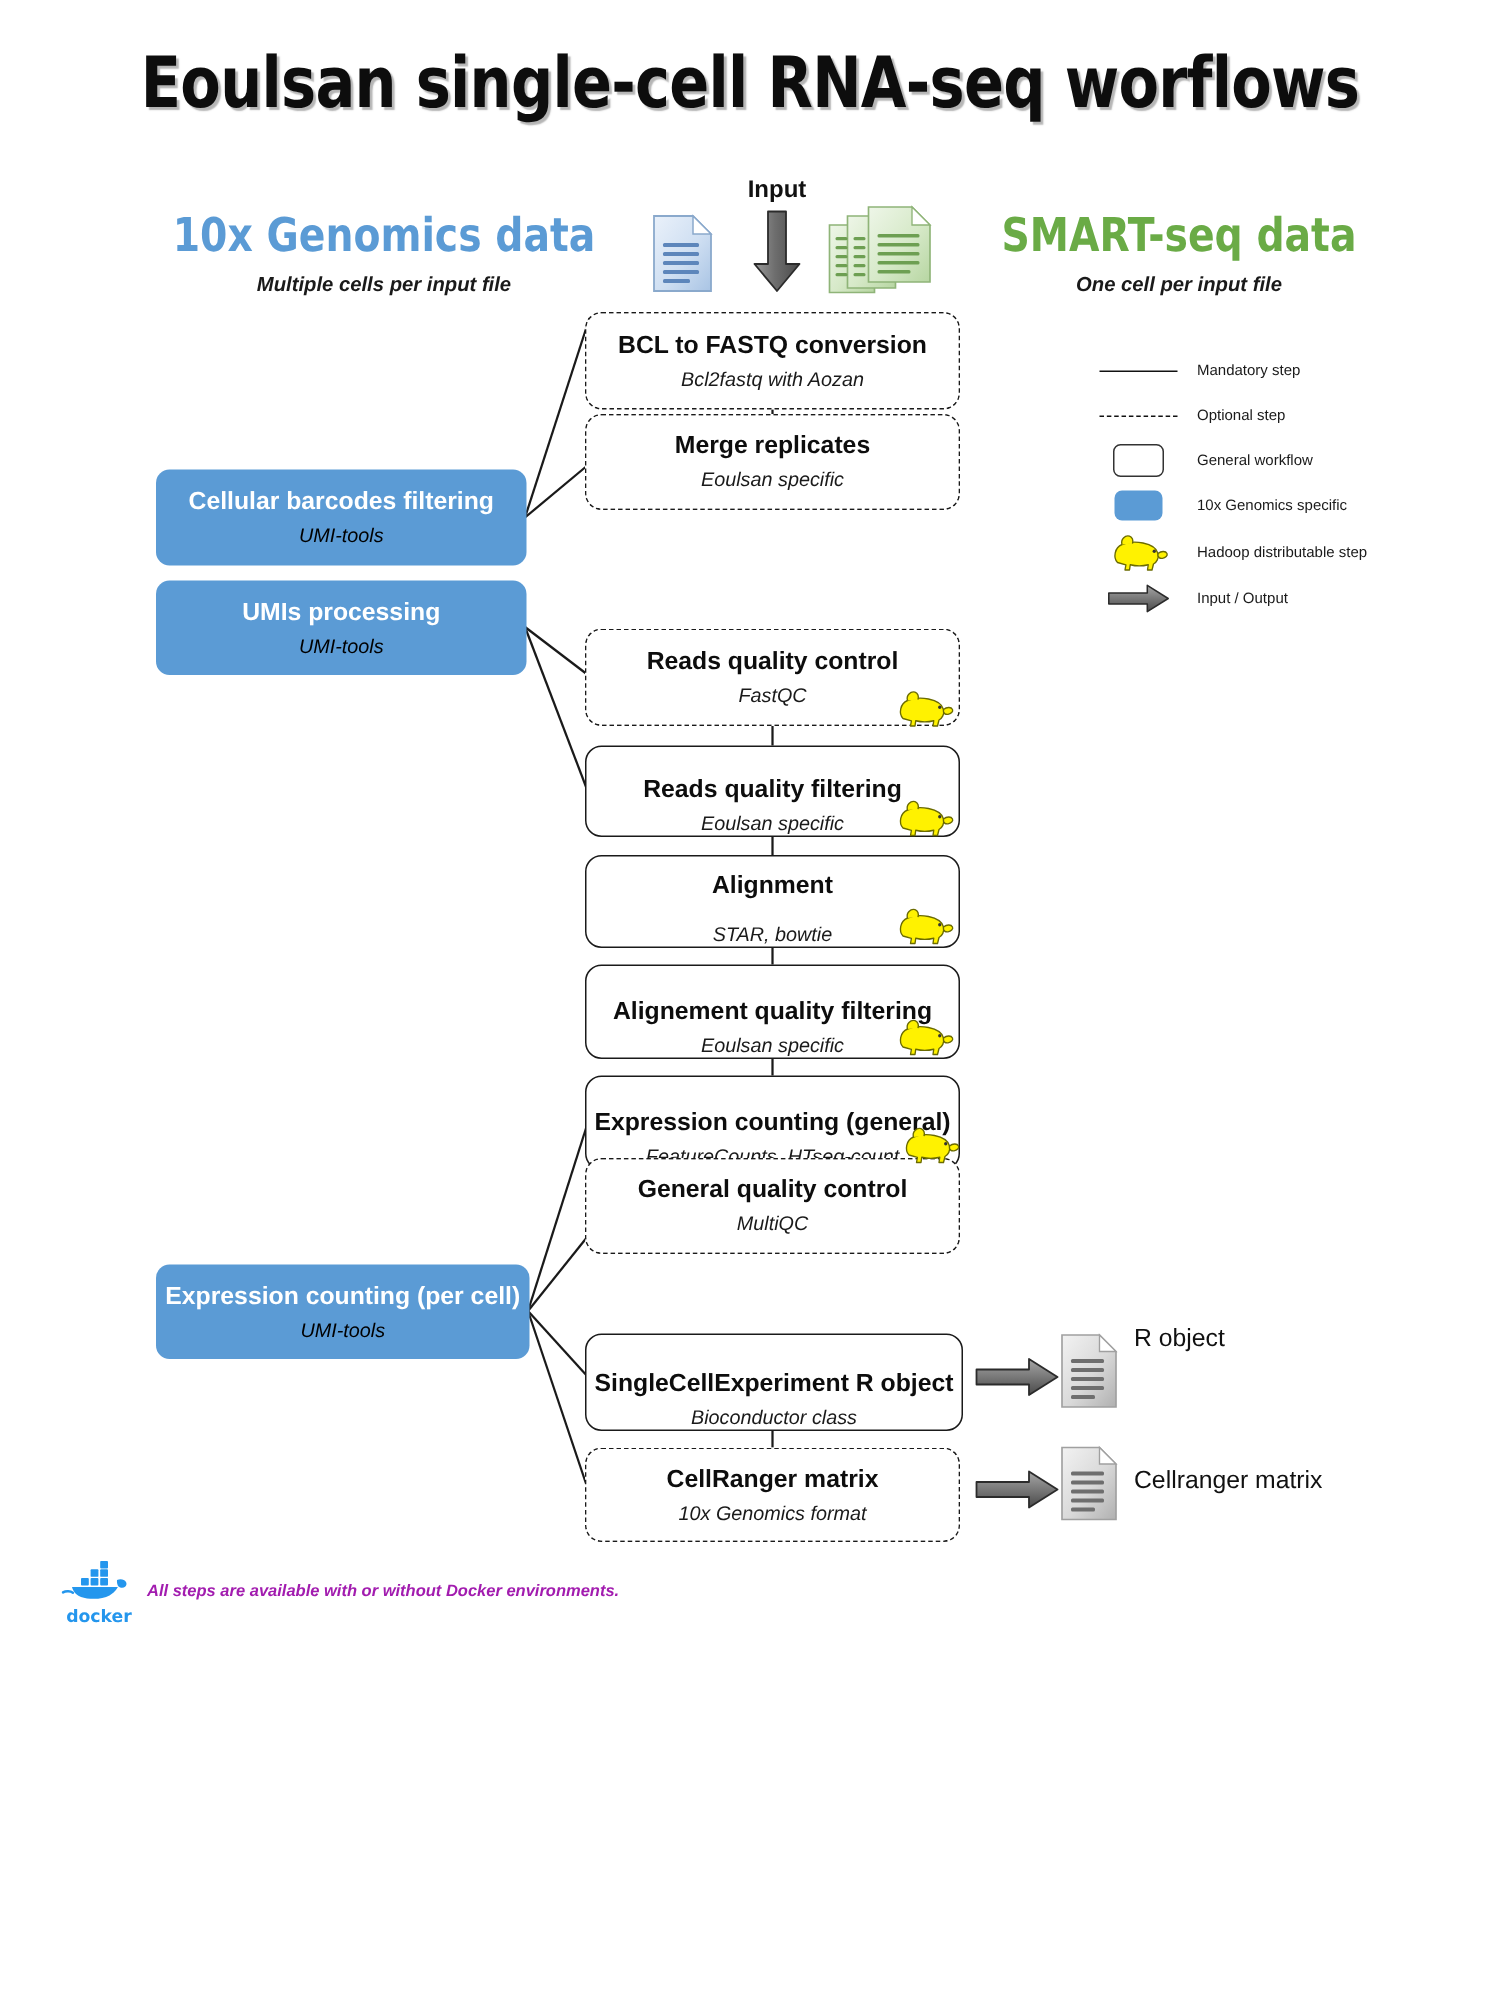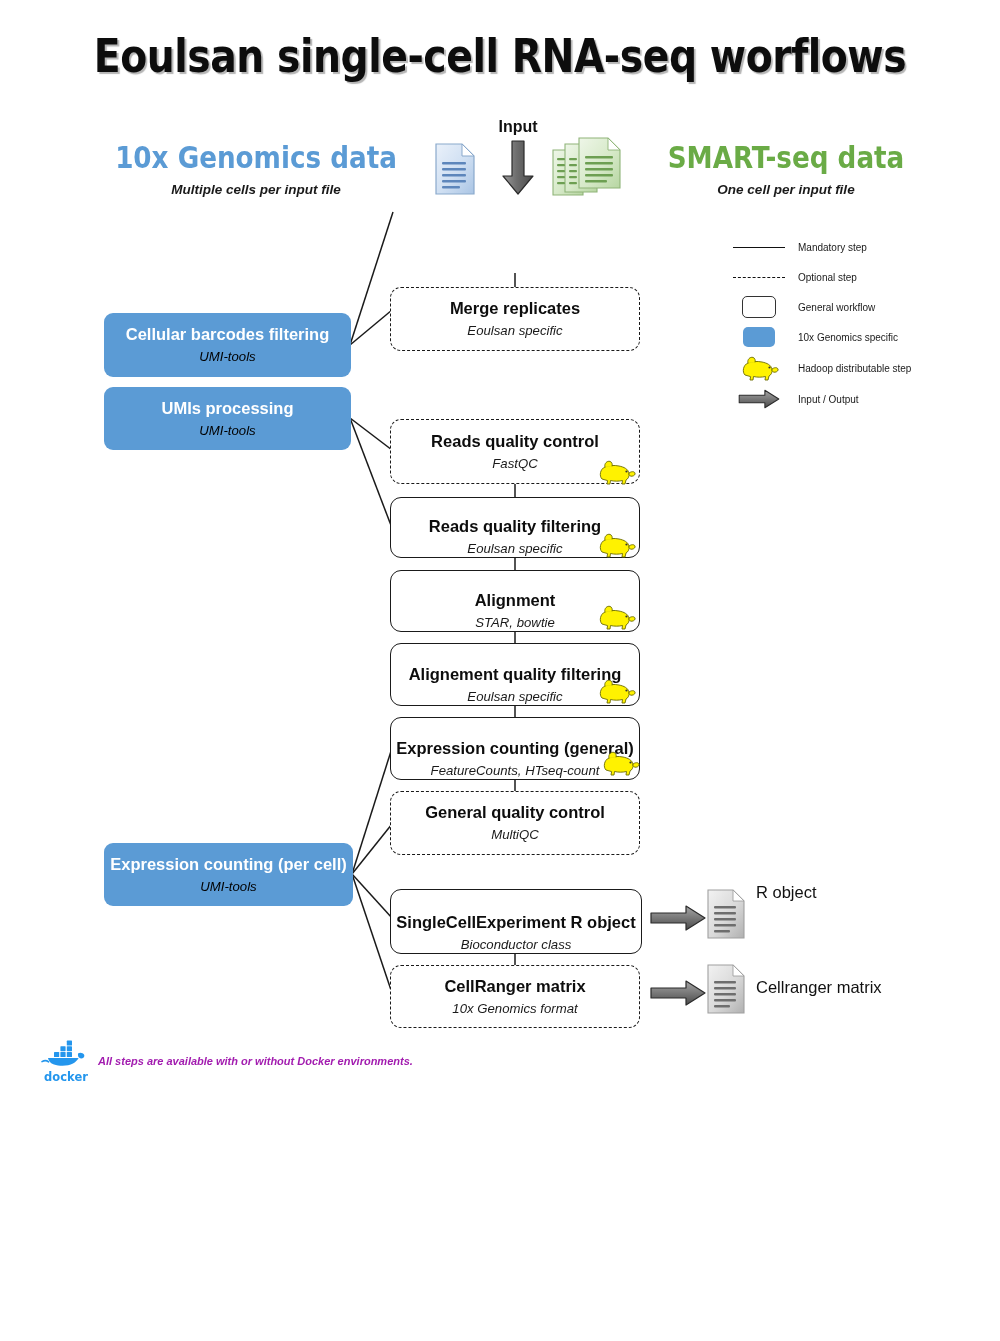--- a/index.html
+++ b/index.html
@@ -231,52 +231,56 @@
   <div class="abs node blue" style="left:104px;top:387px;width:247px;height:63px;">
     <div class="n-title">UMIs processing</div>
     <div class="n-sub">UMI-tools</div>
   </div>
 
   <div class="abs node blue" style="left:104px;top:843px;width:249px;height:63px;">
     <div class="n-title">Expression counting (per cell)</div>
     <div class="n-sub">UMI-tools</div>
   </div>
 
-
-  <div class="abs node dashed" style="left:390px;top:287px;width:250px;height:64px;">
+  <div class="abs node dashed" style="left:390px;top:208px;width:250px;height:65px;">
+    <div class="n-title">BCL to FASTQ conversion</div>
+    <div class="n-sub">Bcl2fastq with Aozan</div>
+  </div>
+
+  <div class="abs node dashed" style="left:390px;top:276px;width:250px;height:64px;">
     <div class="n-title">Merge replicates</div>
     <div class="n-sub">Eoulsan specific</div>
   </div>
 
   <div class="abs node dashed" style="left:390px;top:419px;width:250px;height:65px;">
     <div class="n-title">Reads quality control</div>
     <div class="n-sub">FastQC</div>
   </div>
 
   <div class="abs node solid" style="left:390px;top:497px;width:250px;height:61px;">
     <div class="n-title">Reads quality filtering</div>
     <div class="n-sub">Eoulsan specific</div>
   </div>
 
-  <div class="abs node solid" style="left:390px;top:570px;width:250px;height:62px;">
+  <div class="abs node solid" style="left:390px;top:570px;width:250px;height:62px;gap:10px;">
     <div class="n-title">Alignment</div>
     <div class="n-sub">STAR, bowtie</div>
   </div>
 
   <div class="abs node solid" style="left:390px;top:643px;width:250px;height:63px;">
     <div class="n-title">Alignement quality filtering</div>
     <div class="n-sub">Eoulsan specific</div>
   </div>
 
   <div class="abs node solid" style="left:390px;top:717px;width:250px;height:63px;">
     <div class="n-title">Expression counting (general)</div>
     <div class="n-sub">FeatureCounts, HTseq-count</div>
   </div>
 
-  <div class="abs node dashed" style="left:390px;top:791px;width:250px;height:64px;">
+  <div class="abs node dashed" style="left:390px;top:772px;width:250px;height:64px;">
     <div class="n-title">General quality control</div>
     <div class="n-sub">MultiQC</div>
   </div>
 
   <div class="abs node solid" style="left:390px;top:889px;width:252px;height:65px;">
     <div class="n-title">SingleCellExperiment R object</div>
     <div class="n-sub">Bioconductor class</div>
   </div>
 
   <div class="abs node dashed" style="left:390px;top:965px;width:250px;height:63px;">

